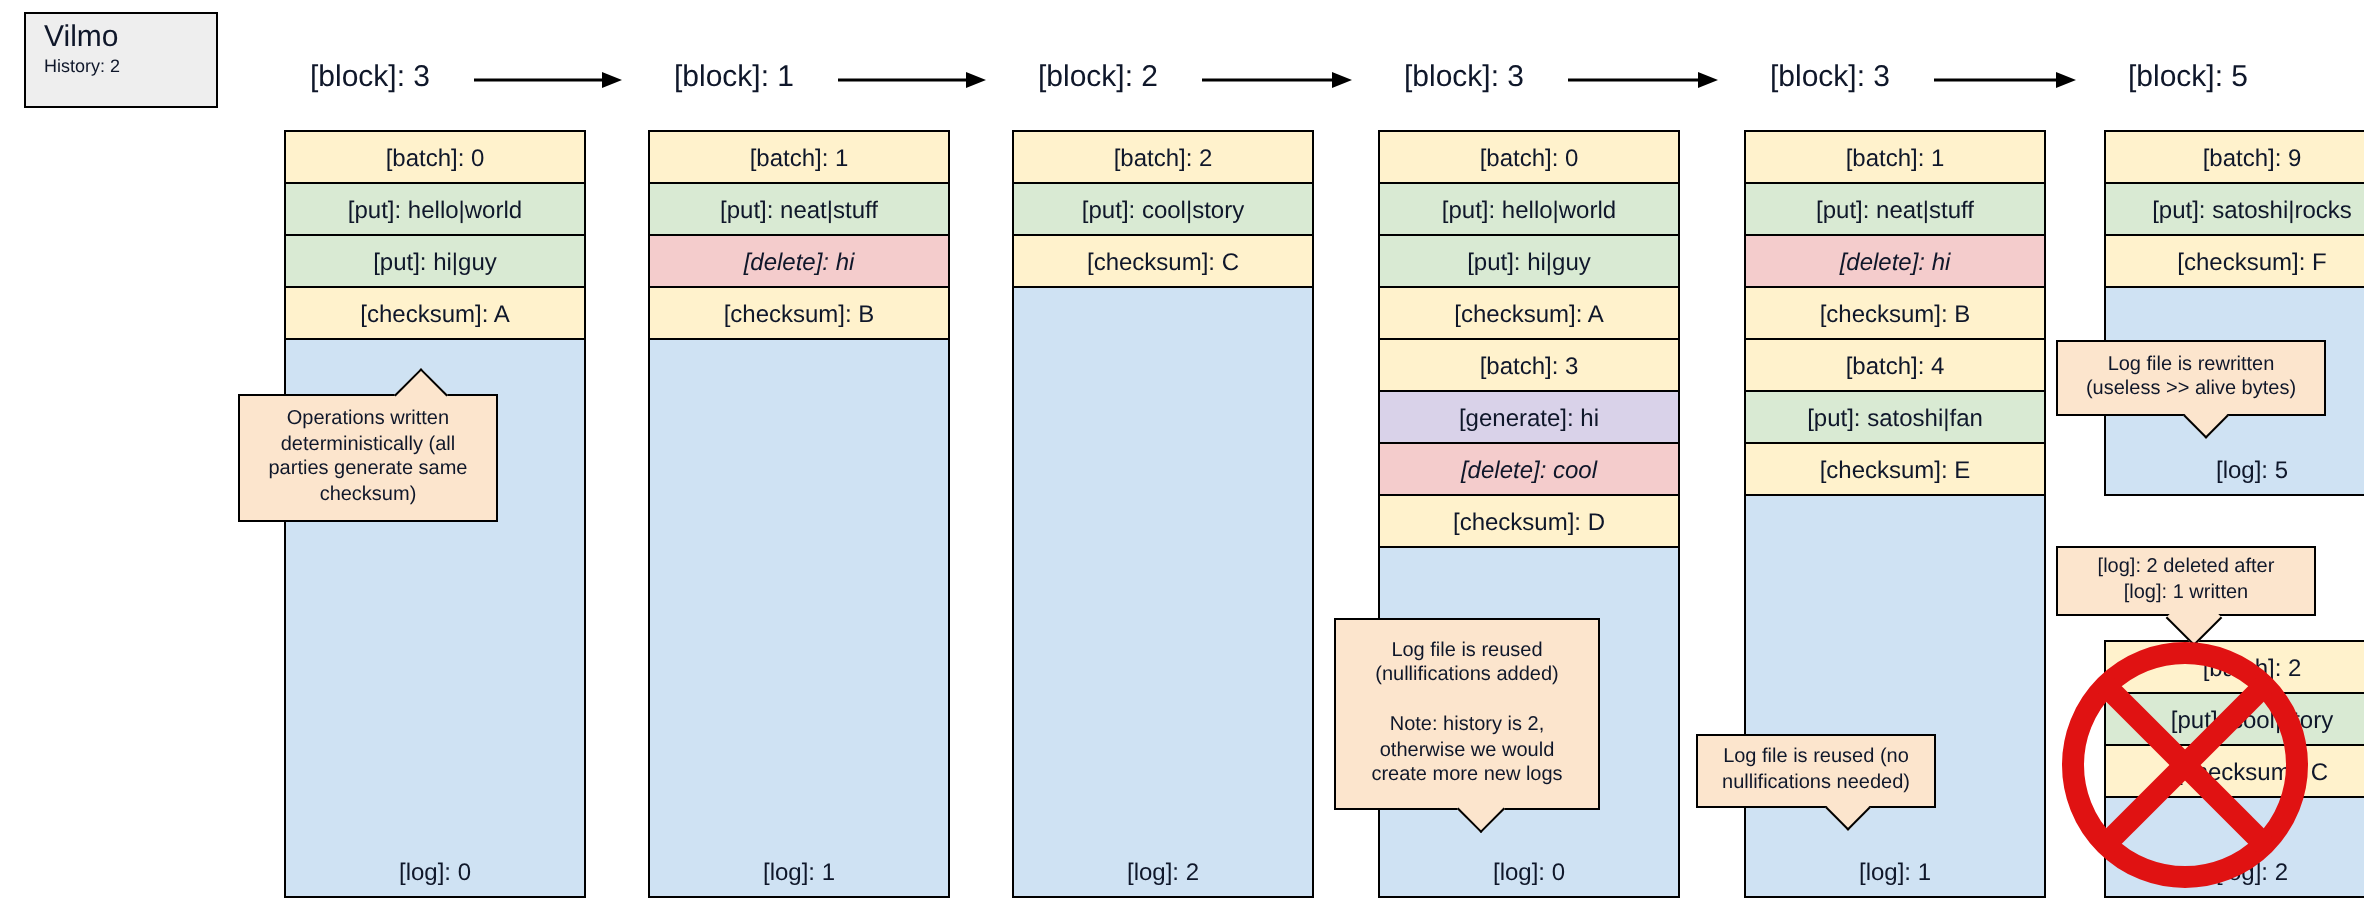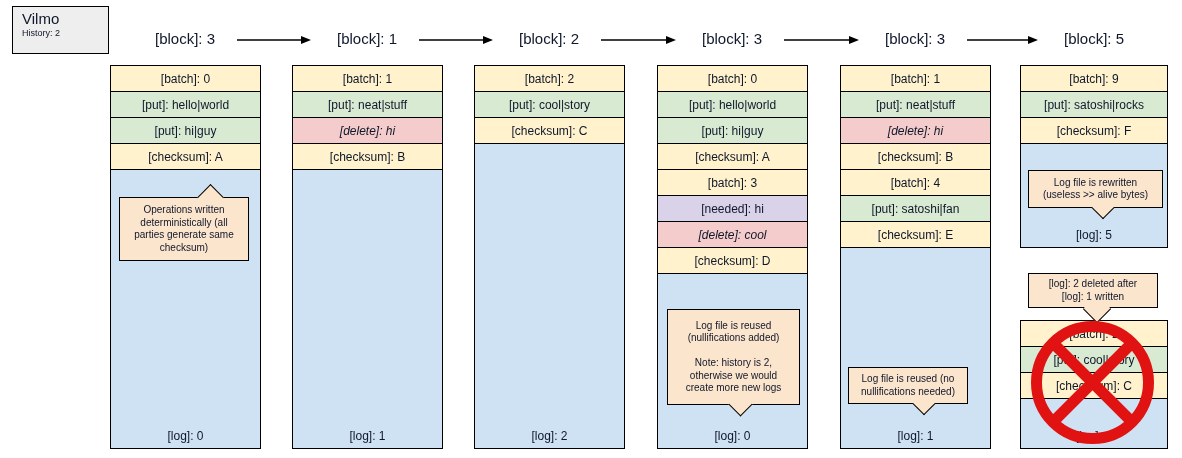--- a/index.html
+++ b/index.html
@@ -19,21 +19,21 @@
   .block-label{
     position:absolute;top:30px;width:150px;text-align:center;
     font-size:15px;line-height:18px;
   }
   #flow-arrows{position:absolute;left:0;top:0;}
   .arrow-line{stroke:#000;stroke-width:1.4;}
   .arrow-head{fill:#000;}
   
   .column{
     position:absolute;top:65px;width:151px;height:384px;
-    display:flex;flex-direction:column;box-sizing:border-box;
+    display:flex;flex-direction:column;box-sizing:border-box;margin-left:32px;
   }
   .op{
     height:27px;box-sizing:border-box;border:1px solid #000;
     display:flex;align-items:center;justify-content:center;
     font-size:12px;flex:0 0 auto;
   }
   .op + .op, .op + .logbox{margin-top:-1px;}
   .op[data-type="batch"]{background:var(--c-batch);}
   .op[data-type="put"]{background:var(--c-put);}
   .op[data-type="delete"]{background:var(--c-delete);font-style:italic;}
@@ -133,21 +133,21 @@
       <div class="log-label">[log]: 2</div>
     </div>
   </div>
 
   <div class="column" style="left:657px">
     <div class="op" data-type="batch">[batch]: 0</div>
     <div class="op" data-type="put">[put]: hello|world</div>
     <div class="op" data-type="put">[put]: hi|guy</div>
     <div class="op" data-type="checksum">[checksum]: A</div>
     <div class="op" data-type="batch">[batch]: 3</div>
-    <div class="op" data-type="nullify">[needed]: hi</div>
+    <div class="op" data-type="nullify">[generate]: hi</div>
     <div class="op" data-type="delete">[delete]: cool</div>
     <div class="op" data-type="checksum">[checksum]: D</div>
     <div class="logbox">
       <div class="log-label">[log]: 0</div>
     </div>
   </div>
 
   <div class="column" style="left:840px">
     <div class="op" data-type="batch">[batch]: 1</div>
     <div class="op" data-type="put">[put]: neat|stuff</div>

